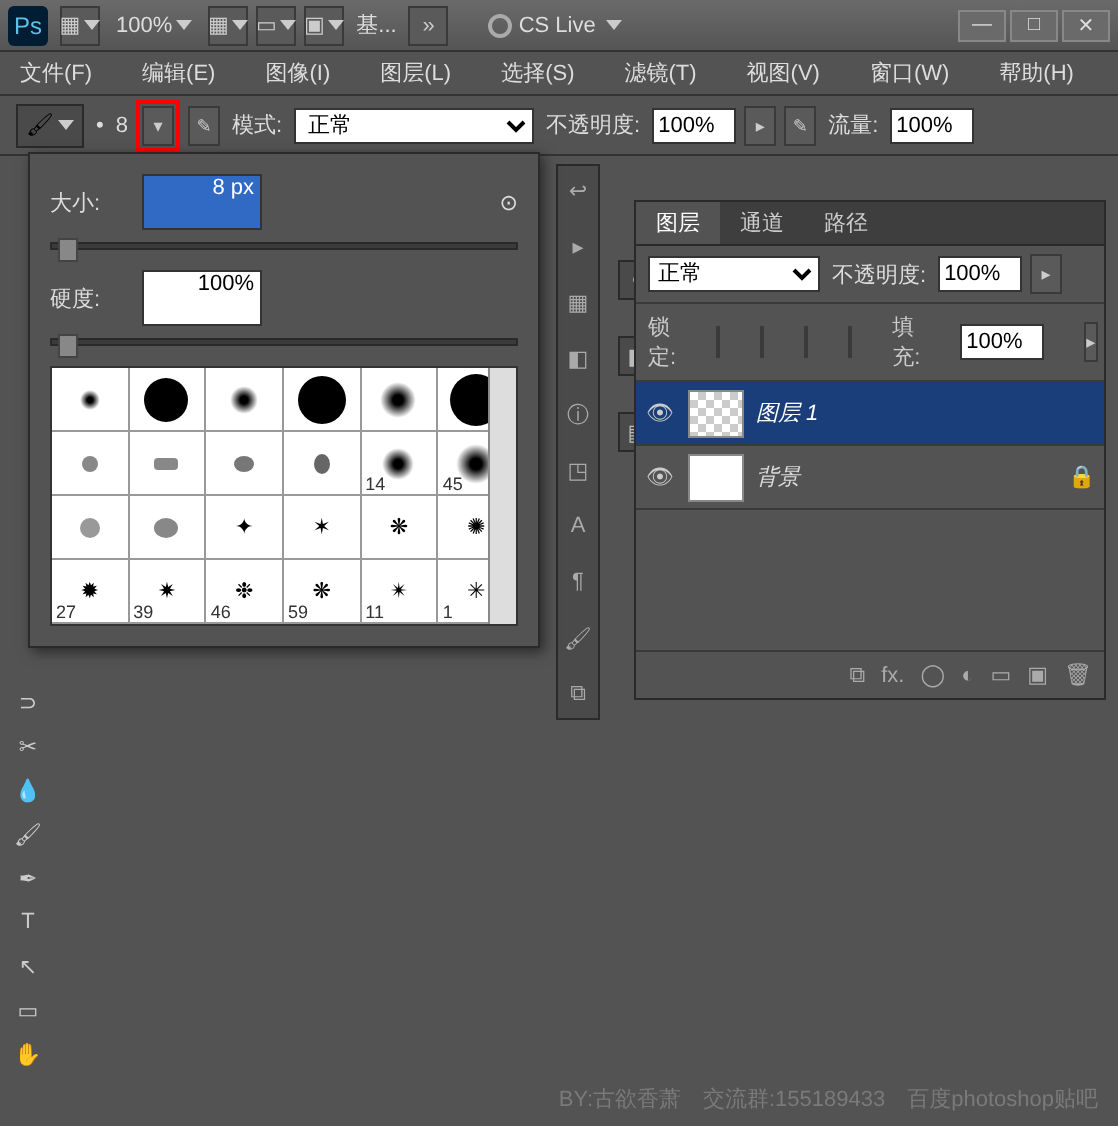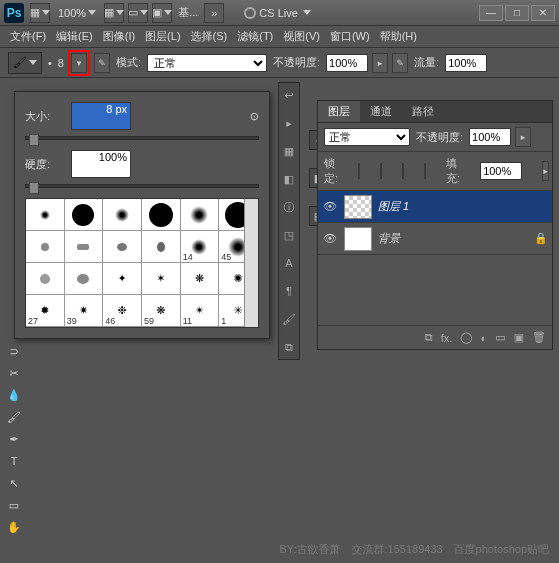--- a/index.html
+++ b/index.html
@@ -1,35 +1,35 @@
 <!DOCTYPE html>
 <html><head>
 <meta charset="utf-8">
 <style>
 *{box-sizing:border-box;margin:0;padding:0;font-family:"Microsoft YaHei",SimSun,sans-serif;font-size:11px;user-select:none}
 body{background:#535353;width:559px;height:563px;overflow:hidden;position:relative}
 .titlebar{background:linear-gradient(#6a6a6a,#555);height:26px;display:flex;align-items:center;padding:0 4px;border-bottom:1px solid #333}
-.ps-logo{width:20px;height:20px;background:#001d33;color:#5fc0e8;display:flex;align-items:center;justify-content:center;font-weight:bold;font-size:12px;border-radius:3px;margin-right:4px}
+.ps-logo{width:20px;height:20px;background:#001d33;color:#5fc0e8;display:flex;align-items:center;justify-content:center;font-weight:normal;font-size:12px;border-radius:3px;margin-right:4px}
 .tb-icon{width:20px;height:20px;background:#5a5a5a;border:1px solid #3a3a3a;margin:0 2px;display:flex;align-items:center;justify-content:center;color:#ccc}
 .tb-zoom{color:#ddd;margin:0 6px;display:flex;align-items:center}
 .tb-doc{color:#ddd;margin:0 4px}
 .cslive{color:#ddd;margin-left:18px;display:flex;align-items:center;gap:3px}
 .cslive .circ{width:12px;height:12px;border:2px solid #aaa;border-radius:50%}
 .winbtns{margin-left:auto;display:flex;gap:2px}
 .winbtn{width:24px;height:16px;border:1px solid #888;background:#6a6a6a;color:#ddd;display:flex;align-items:center;justify-content:center;font-size:10px}
-.menubar{background:#535353;height:22px;display:flex;align-items:center;padding:0 6px;gap:2px;border-bottom:1px solid #333}
+.menubar{background:#535353;height:22px;display:flex;align-items:center;padding:0 6px;gap:17px;border-bottom:1px solid #333}
 .menu-item{color:#ddd;padding:2px 4px}
 .optbar{background:#535353;height:30px;display:flex;align-items:center;padding:0 8px;border-bottom:1px solid #333;gap:4px}
 .brush-tool{width:34px;height:22px;background:#4a4a4a;border:1px solid #2a2a2a;display:flex;align-items:center;justify-content:center}
 .opt-lbl{color:#ddd;margin:0 2px}
 .opt-input{background:#fff;border:1px solid #333;height:18px;padding:0 2px;font-size:11px}
 .opt-drop{width:120px}
 .red-box{border:2px solid red;padding:1px;display:flex;align-items:center}
 .small-btn{width:16px;height:20px;background:#5a5a5a;border:1px solid #3a3a3a;display:flex;align-items:center;justify-content:center;color:#ccc;font-size:9px}
-.brush-panel{position:absolute;left:14px;top:91px;width:256px;background:#535353;border:1px solid #2a2a2a;box-shadow:2px 2px 6px rgba(0,0,0,.5);padding:10px;z-index:10}
+.brush-panel{position:absolute;left:14px;top:76px;width:256px;background:#535353;border:1px solid #2a2a2a;box-shadow:2px 2px 6px rgba(0,0,0,.5);padding:10px;z-index:10}
 .bp-row{display:flex;align-items:center;margin-bottom:6px;gap:6px}
 .bp-lbl{color:#ddd;width:40px}
 .bp-val{background:#fff;border:1px solid #333;height:28px;width:60px;text-align:right;padding:0 3px}
 .bp-val.sel{background:#316ac5;color:#fff}
 .bp-slider{height:4px;background:#3a3a3a;border:1px solid #2a2a2a;margin:2px 0 10px 0;position:relative}
 .bp-slider::after{content:"";position:absolute;left:3px;top:-3px;width:8px;height:10px;background:#888;border:1px solid #444}
 .bp-arrow{color:#ddd;margin-left:auto}
 .brush-grid{background:#fff;border:1px solid #333;height:130px;display:grid;grid-template-columns:repeat(6,1fr);grid-auto-rows:32px;overflow:hidden;position:relative}
 .brush-cell{border-right:1px solid #999;border-bottom:1px solid #999;display:flex;flex-direction:column;align-items:center;justify-content:center;position:relative;background:#fff}
 .bsh{border-radius:50%;background:#000}

